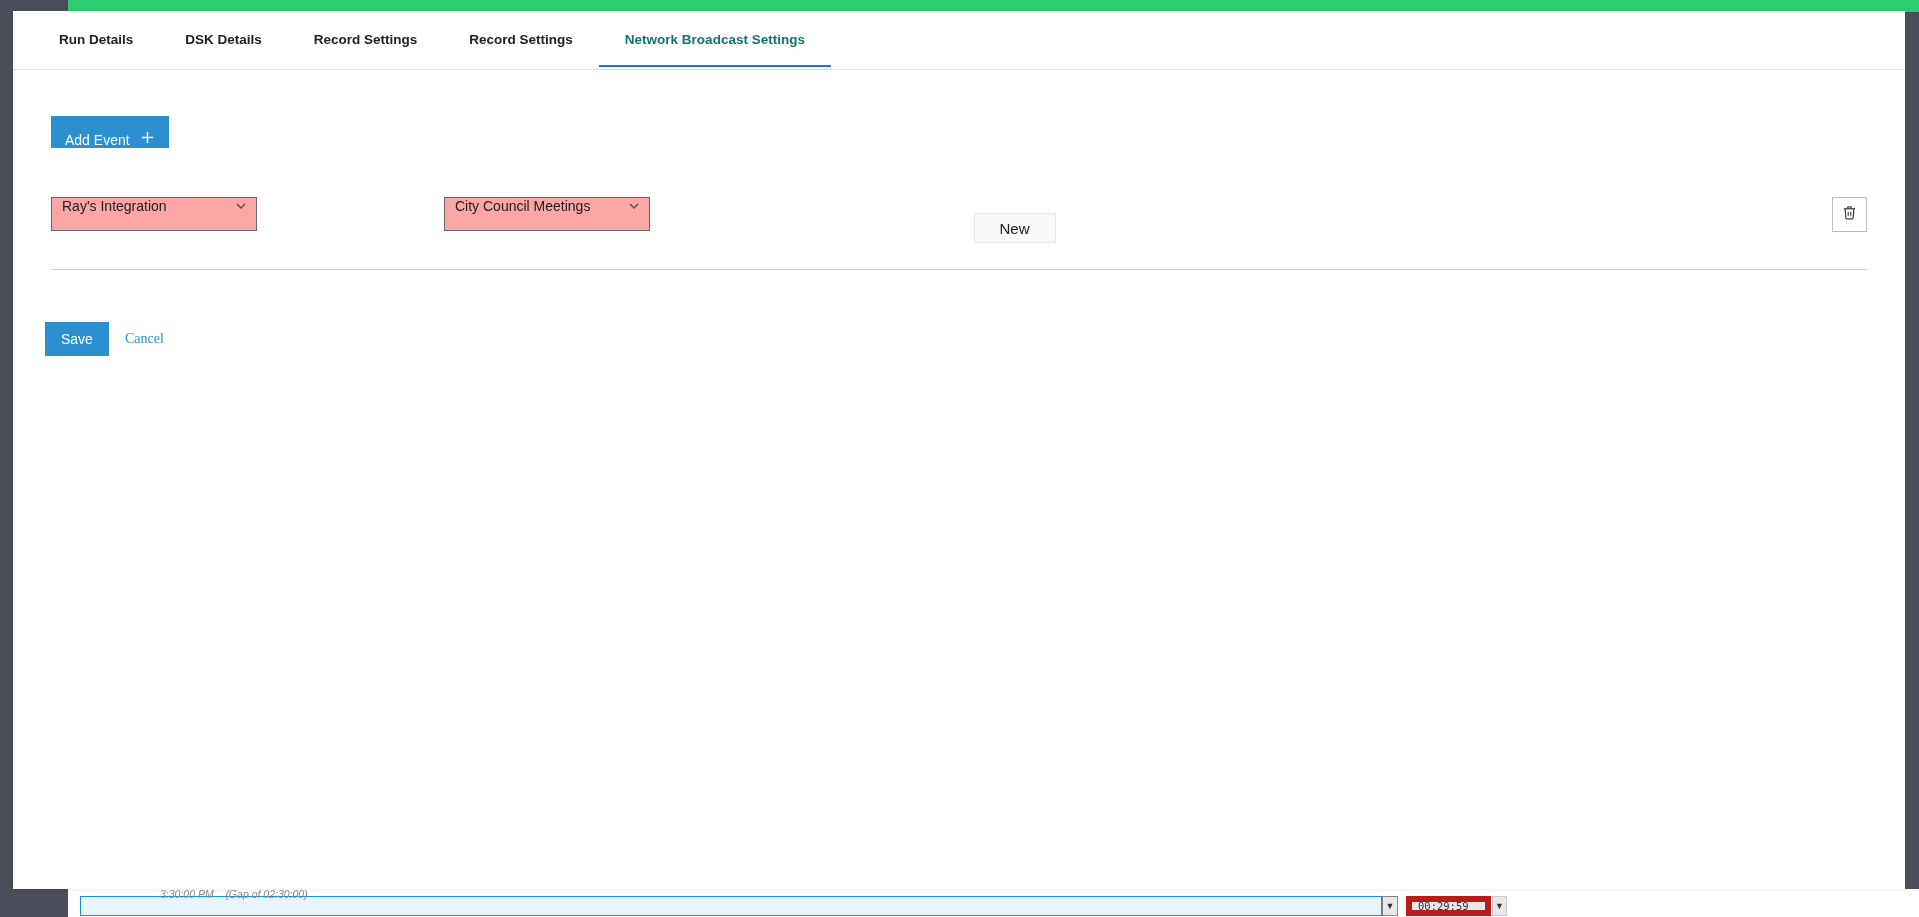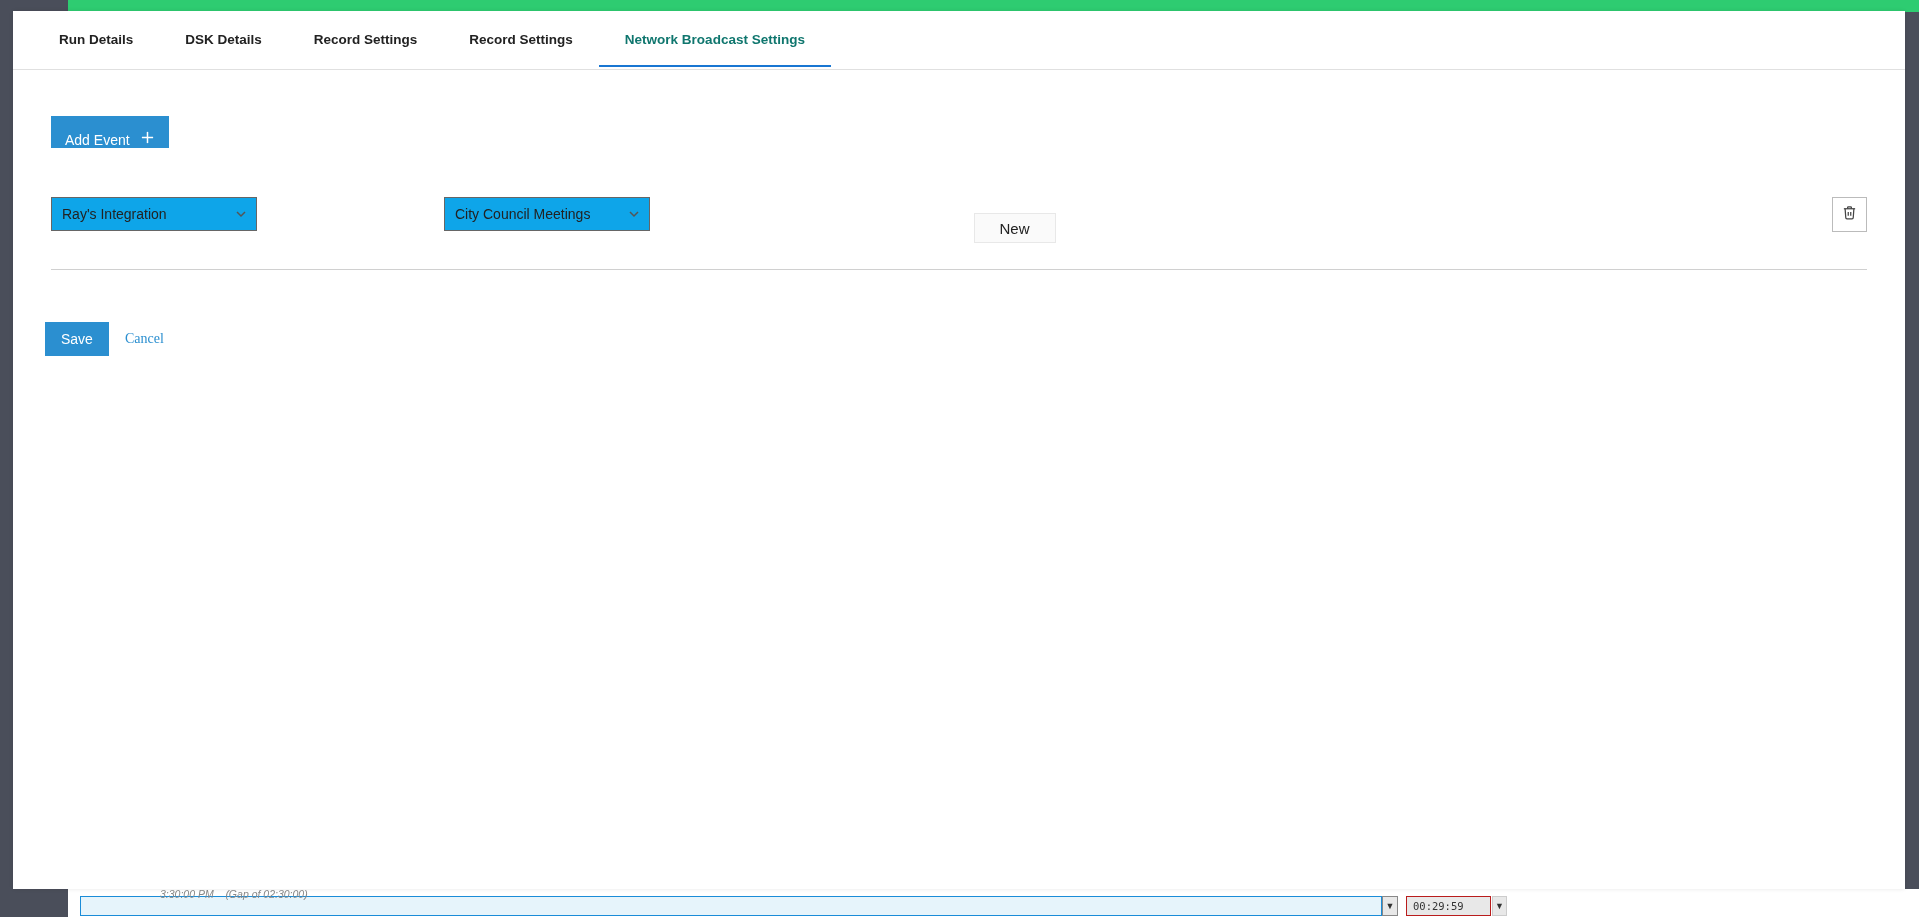--- a/index.html
+++ b/index.html
@@ -95,23 +95,23 @@
   }
   .col1 { width: 393px; }
   .col2 { width: 393px; }
   .col3 { flex: 0 0 auto; width: 355px; display:flex; justify-content:center;}
   .col4 { margin-left: auto; }
 
   .dropdown {
     width: 206px;
     height: 34px;
     border: 1px solid #666;
-    background: #0ea5e9;
-    display: flex;
-    align-items: center;
+    background: #fca5a5;
+    display: flex;
+    align-items: flex-start;
     padding: 0 10px;
     font-size: 14px;
     color: #222;
     cursor: pointer;
     position: relative;
   }
   .dropdown .chev {
     margin-left: auto;
     color: #444;
   }
@@ -199,21 +199,21 @@
     background: #e8e8e8;
     display:flex; align-items:center; justify-content:center;
     font-size:9px; color:#333;
   }
   .bg-bottom .dur-box {
     position: absolute;
     right: 428px; top: 7px;
     height: 20px;
     width: 85px;
     background: #e8e8e8;
-    border: 1px solid #b91c1c;
+    border: 6px solid #b91c1c;
     display:flex; align-items:center;
     padding-left:6px;
     font-size:10.5px;
     font-family: monospace;
     color:#333;
   }
   .bg-bottom .mini-dd2 {
     position: absolute;
     right: 412px; top: 7px;
     width: 15px; height: 20px;

